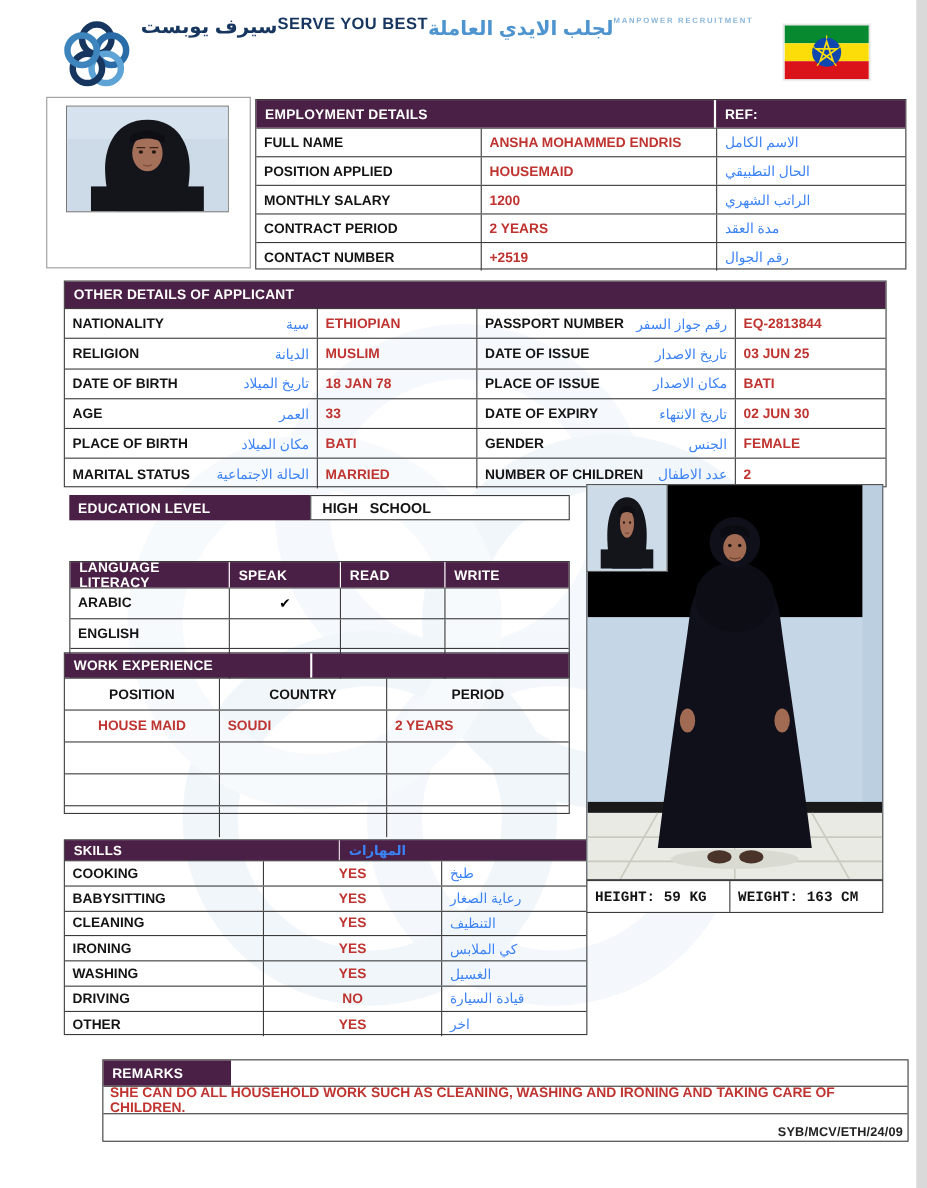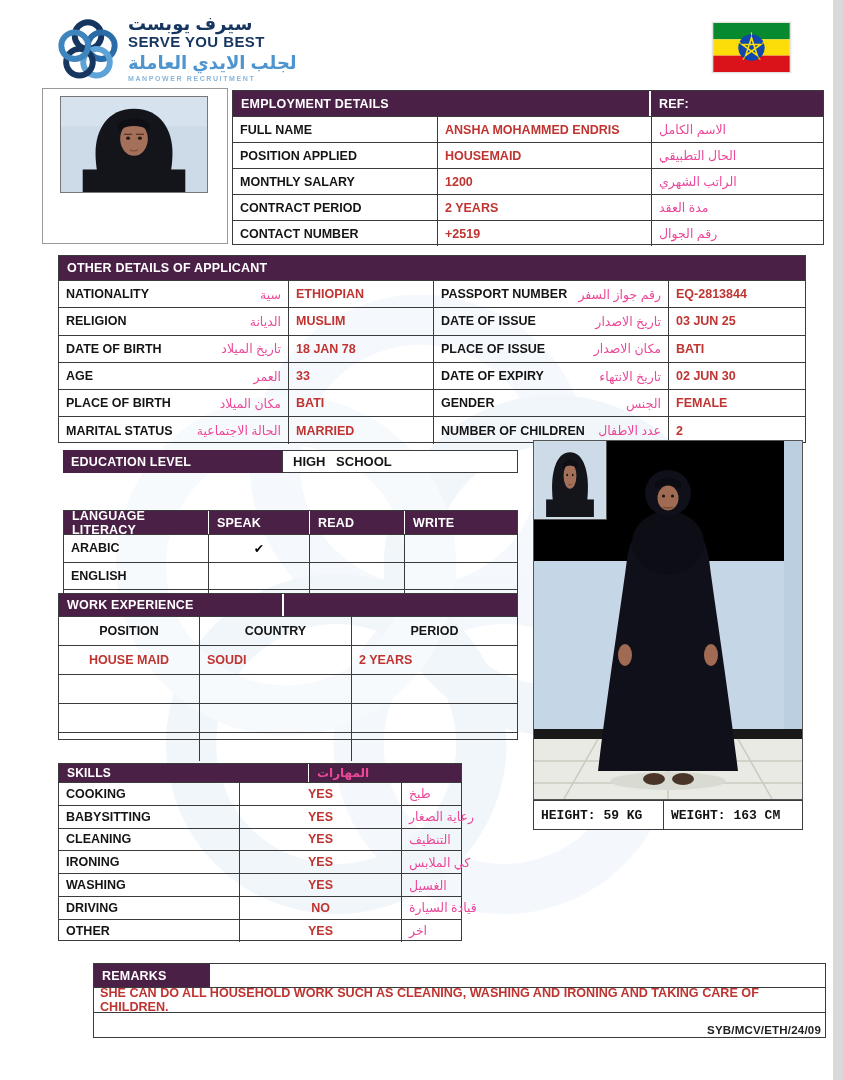--- a/index.html
+++ b/index.html
@@ -10,39 +10,39 @@
   .edge-right { position:absolute; left:833px; top:0; width:10px; height:1080px; background:#d9d9d9; }
 
   
   .watermark { position:absolute; left:85px; top:275px; width:670px; height:670px; opacity:.38; z-index:0; }
 
   .z { position:absolute; z-index:2; }
 
   
   .logo-wrap { left:56px; top:14px; display:flex; align-items:flex-start; }
   .logo-mark { width:64px; height:74px; }
-  .logo-text { margin-left:8px; display:flex; flex-direction:column; align-items:flex-start; line-height:1.12; }
+  .logo-text { margin-left:8px; display:flex; align-items:flex-start; line-height:1.12; }
   .logo-ar   { font-size:18px; font-weight:bold; color:#16355f; direction:rtl; letter-spacing:1px; }
   .logo-en   { font-size:15px; font-weight:bold; color:#16355f; letter-spacing:.4px; }
   .logo-ar2  { font-size:18px; font-weight:bold; color:#4e94cf; direction:rtl; margin-top:2px; }
   .logo-en2  { font-size:7px;  font-weight:bold; color:#8ab6da; letter-spacing:1.6px; margin-top:2px; }
 
   .flag { left:712px; top:22px; width:79px; height:51px; border:1px solid #e2e2e2; box-shadow:0 0 0 1px #f5f5f5; }
   .flag svg { display:block; }
 
   
   .tbl { border:1px solid #3b3b3b; background:transparent; }
   .purple { background:#4b2046; color:#ffffff; font-weight:bold; }
   .hcell { display:flex; align-items:center; padding:0 8px; font-size:12.5px; letter-spacing:.2px; }
   .row { display:grid; border-top:1px solid #3b3b3b; }
   .cell { display:flex; align-items:center; padding:0 7px; font-size:12.5px; overflow:hidden; white-space:nowrap; }
   .cell + .cell { border-left:1px solid #3b3b3b; }
   .lbl { font-weight:bold; color:#141414; }
   .red { color:#bf3430; font-weight:bold; }
-  .ar  { direction:rtl; color:#ec4899; font-size:12.5px; }
+  .ar  { direction:rtl; color:#3b82f6; font-size:12.5px; }
   .spread { justify-content:space-between; }
   .right { justify-content:flex-end; }
   .center { justify-content:center; }
 
   
   .emp { left:232px; top:90px; width:592px; height:155px; }
   .emp-h { display:flex; height:25px; }
   .emp-h .t1 { width:418px; border-right:2px solid #ffffff; }
   .emp-h .t2 { flex:1; }
   .emp .row { grid-template-columns:204px 214px 172px; height:26px; }
@@ -66,21 +66,21 @@
 
   
   .work { left:58px; top:593px; width:460px; height:147px; }
   .work-h { display:flex; height:22px; }
   .work-h .t1 { width:225px; border-right:2px solid #ffffff; }
   .work-h .t2 { flex:1; }
   .work .hdr-row { grid-template-columns:140px 152px 166px; height:27px; }
   .work .row { grid-template-columns:140px 152px 166px; height:29px; }
 
   
-  .skl { left:58px; top:763px; width:404px; height:178px; }
+  .skl { left:58px; top:763px; width:476px; height:178px; }
   .skl-h { display:flex; height:18px; justify-content:space-between; }
   .skl-h .t1 { width:250px; border-right:1px solid #ffffff; font-size:12px; }
   .skl-h .t2 { flex:1; justify-content:flex-end; font-size:12px; }
   .skl .row { grid-template-columns:180px 162px 116px; height:22.8px; }
 
   
   .photo-left { left:42px; top:88px; width:186px; height:156px; border:1px solid #9a9a9a; background:#ffffff; }
   .photo-left .inner { position:absolute; left:17px; top:7px; width:148px; height:97px; border:1px solid #777; }
   .photo-left svg { display:block; width:100%; height:100%; }
 

